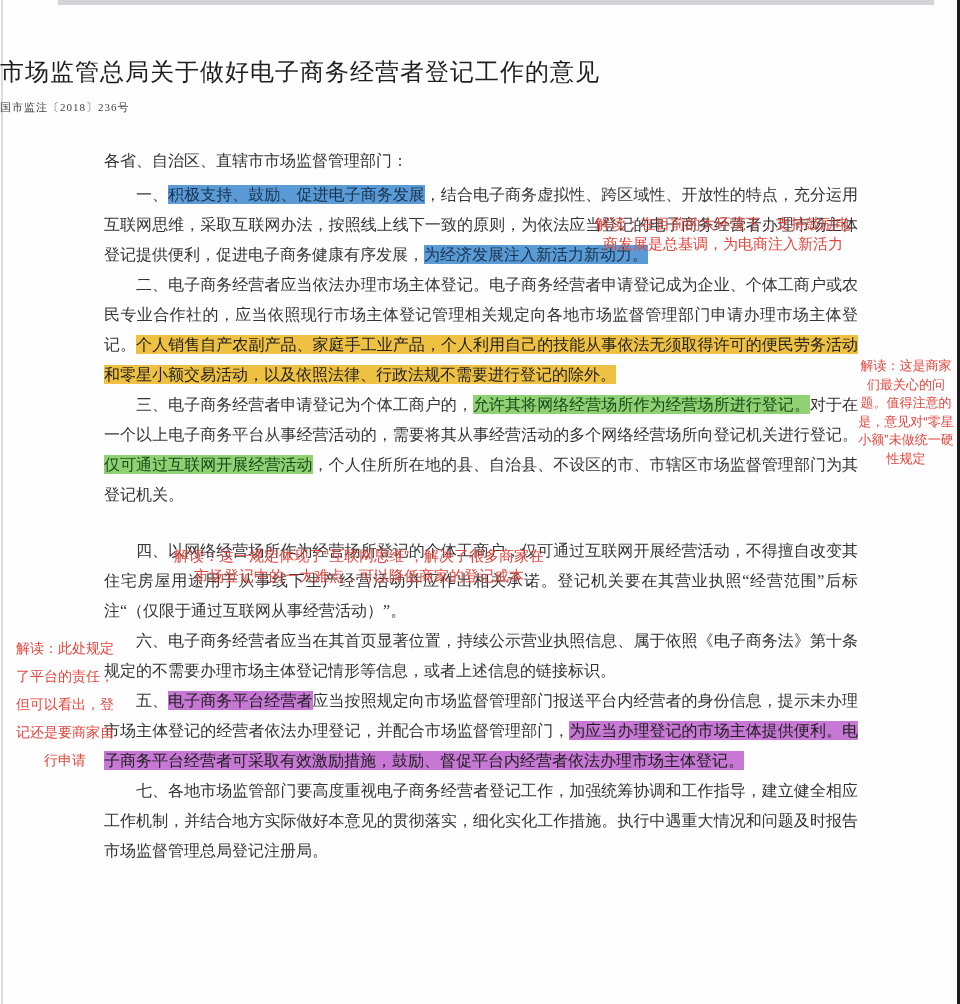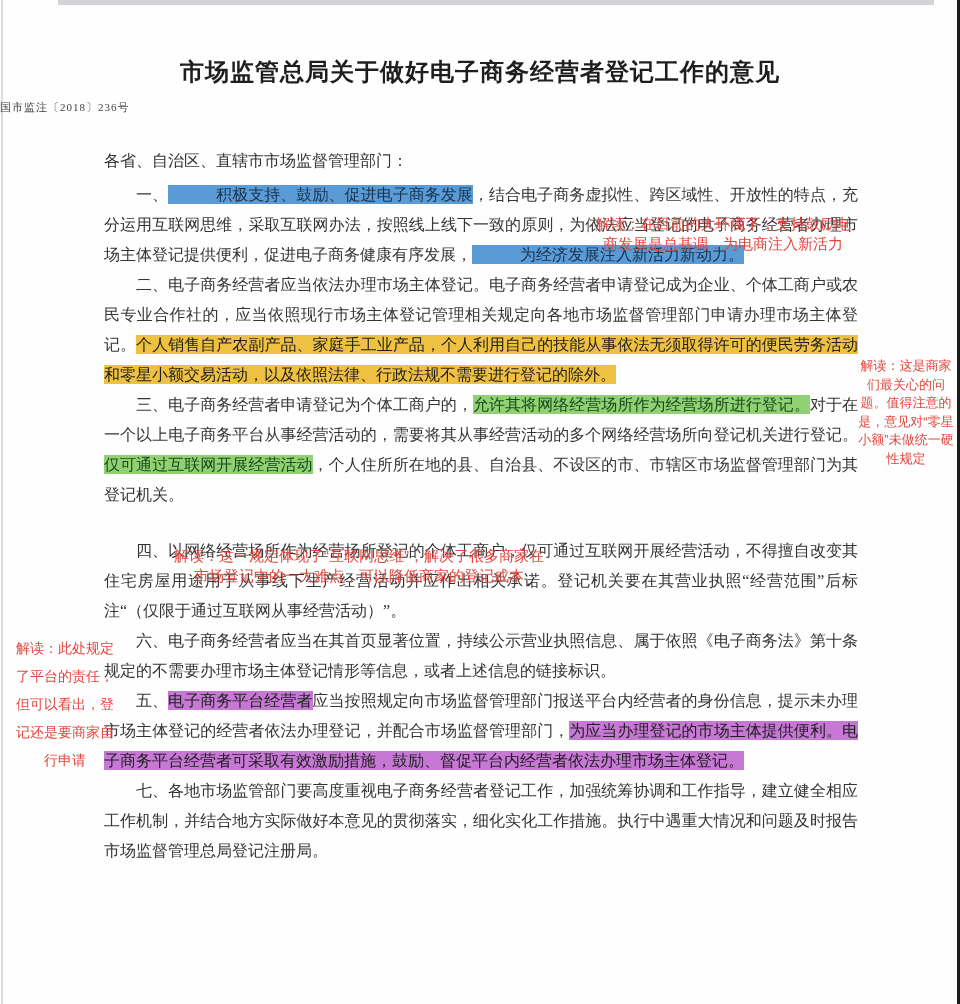--- a/index.html
+++ b/index.html
@@ -19,38 +19,38 @@
   .edge-left {
     position: absolute; left: 1px; top: 0; width: 2px; height: 100%;
     background: #dcdcde;
   }
   .edge-right {
     position: absolute; right: 0; top: 0; width: 3px; height: 100%;
     background: #1c1c1c;
   }
   .title {
     position: absolute; left: 0; top: 56px; width: 100%;
-    margin: 0; text-align: center;
+    margin: 0; 
     font-family: "Liberation Sans", "DejaVu Sans", sans-serif;
-    font-size: 24px; font-weight: bold; color: #1e1e1e; letter-spacing: 1px;
+    font-size: 24px; font-weight: normal; color: #1e1e1e; letter-spacing: 1px;
   }
   .docnum {
     position: absolute; left: 0; top: 100px; width: 100%;
     font-size: 11px; color: #3f3f3f; letter-spacing: 1px;
   }
   .doc-body {
     position: absolute; left: 104px; top: 146px; width: 754px;
     font-size: 16px; line-height: 30px; color: #343434;
     text-align: justify;
   }
   .salutation { margin: 0 0 4px 0; }
   .para { margin: 0; text-indent: 2em; }
   .para.gap-before { margin-top: 26px; }
   .hl { padding: 1px 0; color: #1f1f1f; box-decoration-break: clone; -webkit-box-decoration-break: clone; }
-  .hl-blue   { background: var(--hl-blue,   #5b9bd5); color: #16324f; padding-left: 48px; }
+  .hl-blue   { background: var(--hl-blue,   #5b9bd5); color: #16324f; }
   .hl-yellow { background: var(--hl-yellow, #efc143); }
   .hl-green  { background: var(--hl-green,  #8fd173); color: #1b4a1b; }
   .hl-purple { background: var(--hl-purple, #c678d4); }
   .annotation {
     position: absolute;
     font-family: "Liberation Sans", "DejaVu Sans", sans-serif;
     font-weight: normal;
     color: var(--ann-red, #e2473f);
     text-align: center;
   }

